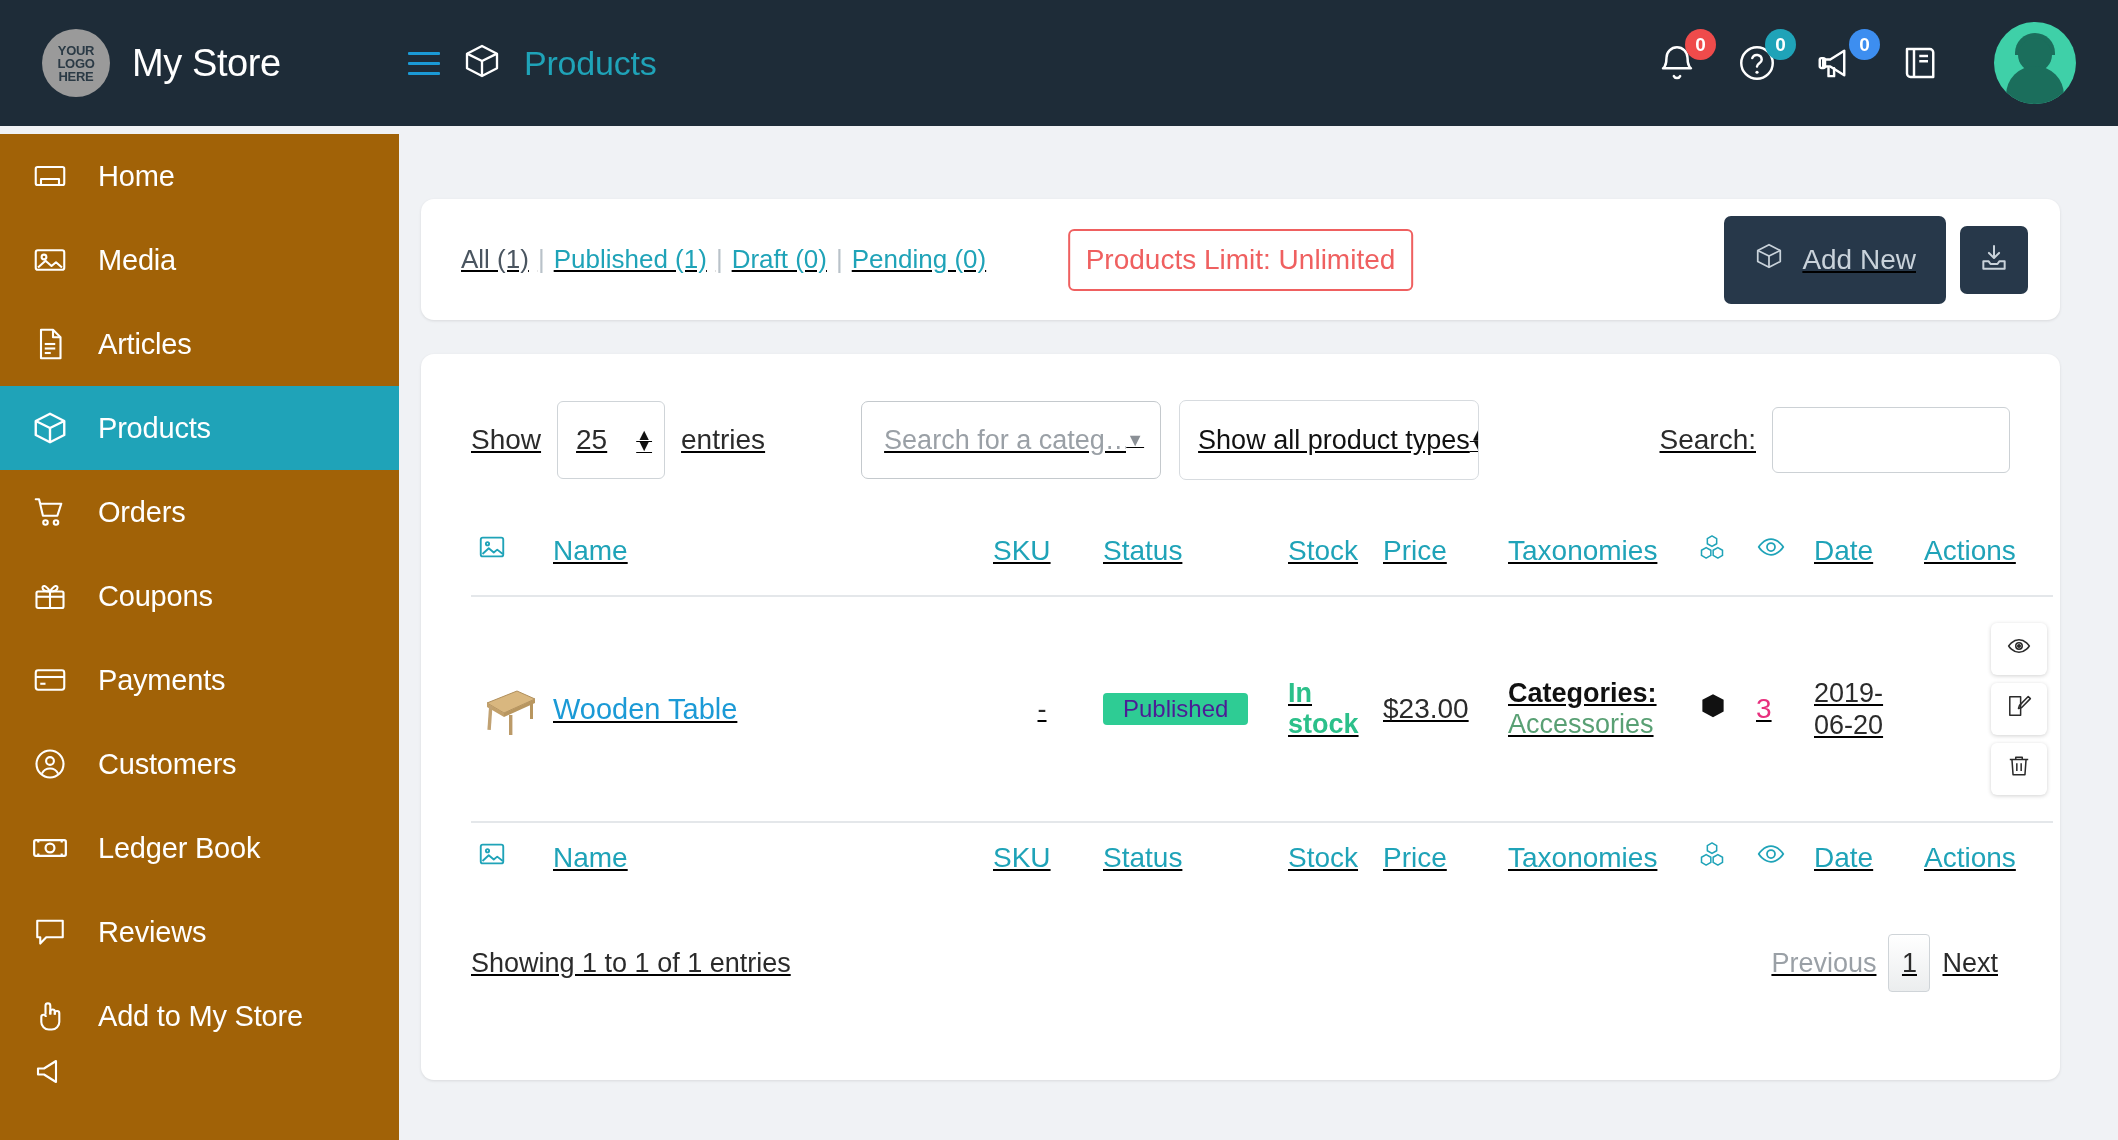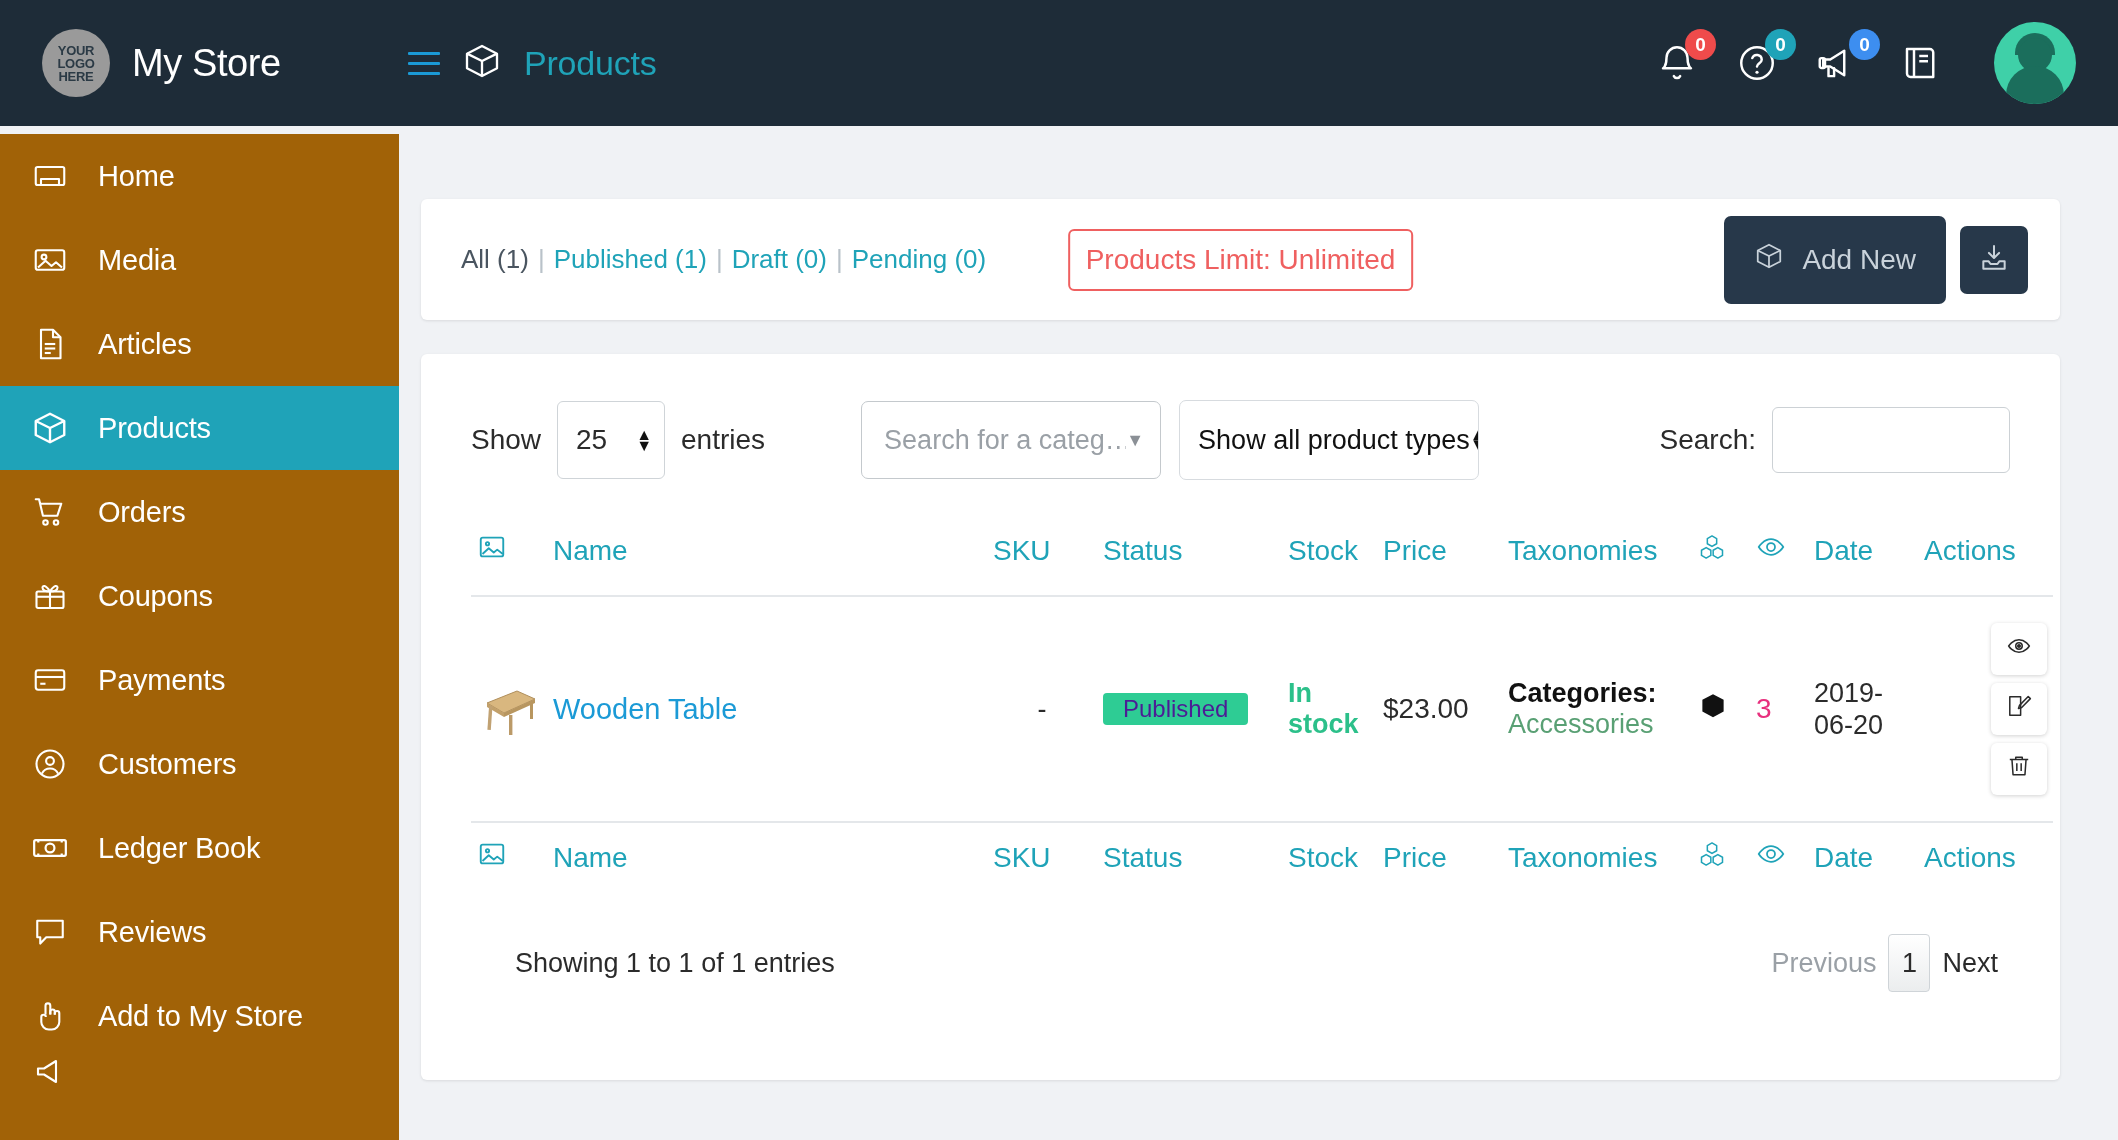--- a/index.html
+++ b/index.html
@@ -67,21 +67,21 @@
     display: flex; align-items: center; height: 84px; padding-left: 28px;
     color: #ffffff; cursor: pointer; gap: 26px;
   }
   .nav-item.active { background: #1fa3b8; }
   .nav-item .nav-ico { width: 44px; display: flex; align-items: center; justify-content: center; flex: 0 0 auto; }
   .nav-item .nav-label { font-size: 29px; letter-spacing: -0.2px; }
 
   
   .main { position: absolute; top: 126px; left: 399px; width: 1719px; height: 1014px; padding: 0 58px 0 22px; }
 
-  .card { background: #ffffff; border-radius: 6px; box-shadow: 0 1px 3px rgba(0,0,0,0.10); }
+  .card { background: #ffffff; border-radius: 13px; box-shadow: 0 1px 3px rgba(0,0,0,0.10); text-decoration: underline; }
 
   .filterbar {
     margin-top: 73px; height: 121px; display: flex; align-items: center;
     padding: 0 32px 0 40px; position: relative;
   }
   .status-links { font-size: 26px; color: #5b6b78; display: flex; align-items: center; gap: 0; }
   .status-links a { color: #1fa3b8; text-decoration: none; cursor: pointer; }
   .status-links .sep { color: #b9c2c9; margin: 0 9px; }
   .status-links .plain { color: #4a5560; }
 
@@ -175,21 +175,21 @@
   .qty { color: #e8307e; font-size: 28px; }
   .date { font-size: 27px; color: #2b2b2b; line-height: 1.2; }
 
   .actcol { display: flex; flex-direction: column; gap: 8px; align-items: flex-end; }
   .actbtn {
     width: 56px; height: 52px; background: #fff; border-radius: 6px;
     box-shadow: 0 1px 4px rgba(0,0,0,0.18);
     display: flex; align-items: center; justify-content: center; cursor: pointer;
   }
 
-  .tfooter { display: flex; align-items: center; margin-top: 32px; margin-left: 44px; }
+  .tfooter { display: flex; align-items: center; margin-top: 32px; }
   .showing { font-size: 27px; color: #2b2b2b; }
   .pager { margin-left: auto; display: flex; align-items: center; font-size: 27px; }
   .pager .pv { color: #9aa0a6; padding: 0 12px; cursor: pointer; }
   .pager .nx { color: #2b2b2b; padding: 0 12px; cursor: pointer; }
   .pager .pg {
     min-width: 42px; height: 58px; border: 1px solid #cfd4d8; border-radius: 4px;
     background: linear-gradient(#ffffff,#ebedee);
     display: flex; align-items: center; justify-content: center; cursor: pointer; color: #2b2b2b;
   }
 </style>

